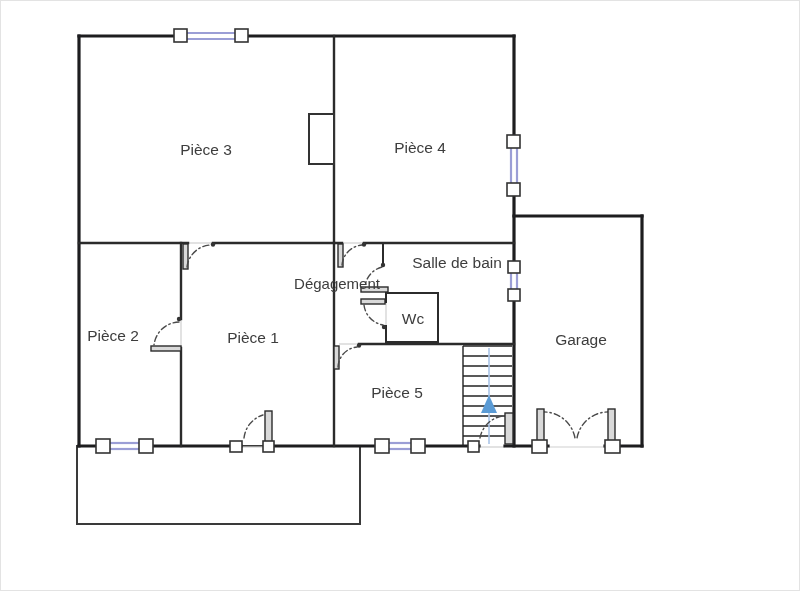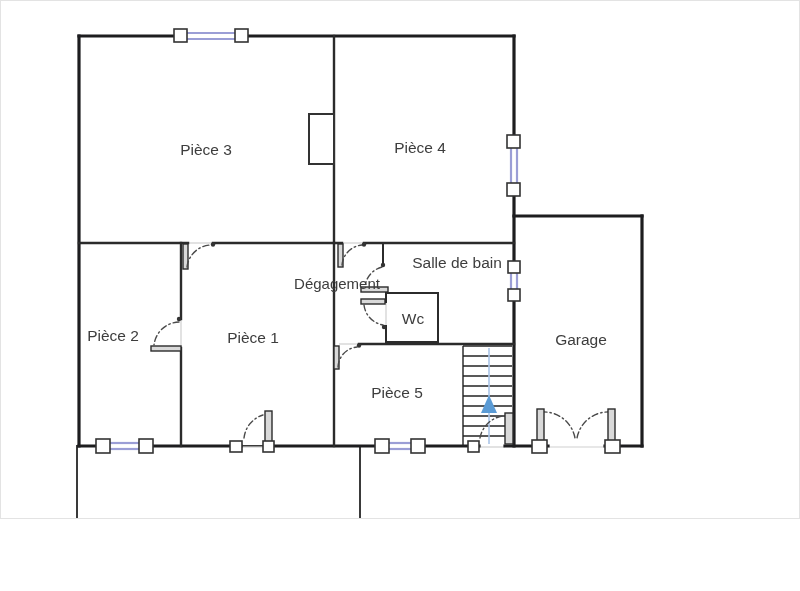--- a/index.html
+++ b/index.html
@@ -1,16 +1,16 @@
 <!DOCTYPE html>
 <html><head>
 <meta charset="utf-8">
 <style>
   html,body{margin:0;padding:0;background:#ffffff;}
-  .canvas{position:relative;width:800px;height:519px;background:#ffffff;
+  .canvas{position:relative;width:800px;height:591px;background:#ffffff;
           box-sizing:border-box;border:1px solid #e3e3e3;overflow:hidden;
           font-family:"Liberation Sans", sans-serif;}
   svg{display:block;}
   .wall-ext{stroke:#1d1d1f;stroke-width:3.2;stroke-linecap:square;fill:none;}
   .wall-int{stroke:#2b2b2b;stroke-width:2.4;stroke-linecap:square;fill:none;}
   .wall-thin{stroke:#2b2b2b;stroke-width:2;stroke-linecap:square;fill:none;}
   .threshold{stroke:#cfcfcf;stroke-width:1.2;fill:none;}
   .leaf{fill:#d9d9d9;stroke:#2b2b2b;stroke-width:1.4;}
   .post{fill:#ffffff;stroke:#333333;stroke-width:1.6;}
   .swing{fill:none;stroke:#4a4a4a;stroke-width:1.4;stroke-dasharray:6 3 1.5 3;stroke-linecap:round;}

